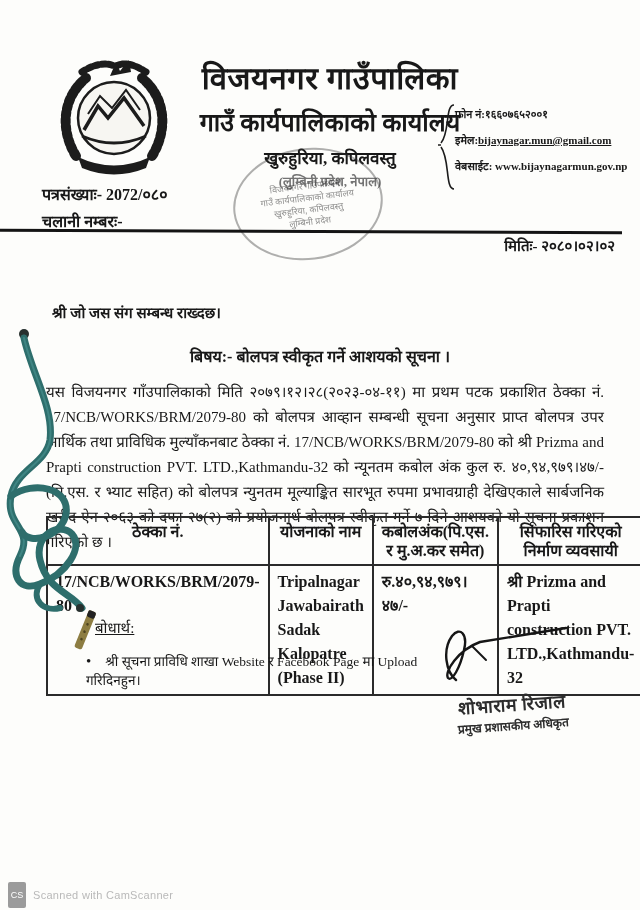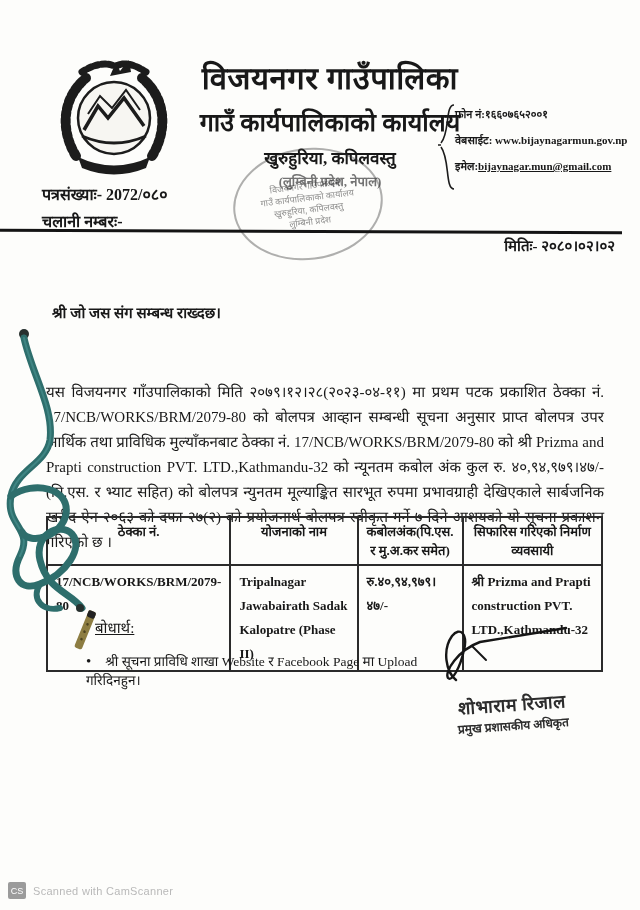--- a/index.html
+++ b/index.html
@@ -43,21 +43,21 @@
   .salutation { left:52px; top:302px; font-size:15px; font-weight:bold; }
   .subject { left:70px; top:345px; width:500px; text-align:center; font-size:16px; font-weight:bold; }
   .body-text {
     left:46px; top:380px; width:558px;
     font-size:15px; line-height:25px; text-align:justify; font-weight:500;
   }
 
   
   .tender-table { left:46px; top:516px; width:557px; border-collapse:collapse; }
   .tender-table th, .tender-table td {
-    border:2px solid #2b2b2b; padding:4px 8px; font-size:13px; vertical-align:top;
+    border:2px solid #2b2b2b; padding:4px 8px; font-size:16px; vertical-align:top;
   }
   .tender-table th { font-weight:bold; text-align:center; line-height:19px; }
   .tender-table td { line-height:24px;font-weight:bold; }
   .col-contract { width:28%; }
   .col-project  { width:27%; }
   .col-amount   { width:15%; }
   .col-firm     { width:27%; }
   .td-firm, .td-amount { font-weight:bold; }
 
   
@@ -68,21 +68,21 @@
 
   .sig-scribble { left:428px; top:620px; width:150px; height:78px; }
   .sig-block { left:420px; top:692px; width:185px; text-align:center; transform:rotate(-4deg); color:#2d2d2d; }
   .sig-name { font-size:18px; font-weight:bold; letter-spacing:0.5px; }
   .sig-title { font-size:12px; font-weight:bold; margin-top:1px; }
 
   .thread { left:0px; top:312px; width:115px; height:340px; pointer-events:none; }
 
   .watermark { left:8px; top:882px; display:flex; align-items:center; gap:7px;
     font-family:"Liberation Sans", sans-serif; }
-  .cs-badge { width:18px; height:17px; background:#9b9b9b; color:#ffffff; border-radius:2px;
+  .cs-badge { width:18px; height:26px; background:#9b9b9b; color:#ffffff; border-radius:2px;
     font-size:9px; font-weight:normal; display:flex; align-items:center; justify-content:center; }
   .wm-text { font-size:11px; color:#b9b9b9; letter-spacing:0.3px; }
 </style>
 </head>
 <body>
 
 <div class="page">
 
   <svg class="abs emblem" viewBox="0 0 124 130">
     <g stroke="#1c1c1c" fill="none" stroke-linecap="round">
@@ -113,37 +113,38 @@
     <div>गाउँ कार्यपालिकाको कार्यालय</div>
     <div>खुरुहुरिया, कपिलवस्तु</div>
     <div>लुम्बिनी प्रदेश</div>
   </div>
 
   <svg class="abs contact-brace" viewBox="0 0 18 88">
     <path d="M16,2 C7,2 12,30 3,40 M16,86 C7,86 12,56 3,44 M3,42 L-4,42" stroke="#1c1c1c" stroke-width="1.6" fill="none"></path>
   </svg>
   <div class="abs contact-block">
     <div class="contact-line">फोन नं:१६६०७६५२००१</div>
+    <div class="contact-line"><span>इमेल:</span><span class="u">bijaynagar.mun@gmail.com</span></div>
     <div class="contact-line"><span>वेबसाईट:</span> <span>www.bijaynagarmun.gov.np</span></div>
-    <div class="contact-line"><span>इमेल:</span><span class="u">bijaynagar.mun@gmail.com</span></div>
   </div>
 
   <div class="abs refno">
     <span>पत्रसंख्याः-</span>
     <span>2072/०८०</span>
   </div>
   <div class="abs chalani">चलानी नम्बरः-</div>
 
   <div class="abs head-rule"></div>
   <div class="abs date-line">
     <span>मितिः-</span>
     <span>२०८०।०२।०२</span>
   </div>
 
   <div class="abs salutation">श्री जो जस संग सम्बन्ध राख्दछ।</div>
+  <div class="abs subject">बिषय:- बोलपत्र स्वीकृत गर्ने आशयको सूचना ।</div>
   <div class="abs body-text">यस विजयनगर गाँउपालिकाको मिति २०७९।१२।२८(२०२३-०४-११) मा प्रथम पटक प्रकाशित ठेक्का नं. 17/NCB/WORKS/BRM/2079-80 को बोलपत्र आव्हान सम्बन्धी सूचना अनुसार प्राप्त बोलपत्र उपर आर्थिक तथा प्राविधिक मुल्याँकनबाट ठेक्का नं. 17/NCB/WORKS/BRM/2079-80 को श्री Prizma and Prapti construction PVT. LTD.,Kathmandu-32 को न्यूनतम कबोल अंक कुल रु. ४०,९४,९७९।४७/- (पि.एस. र भ्याट सहित) को बोलपत्र न्युनतम मूल्याङ्कित सारभूत रुपमा प्रभावग्राही देखिएकाले सार्बजनिक खरीद ऐन २०६३ को दफा २७(२) को प्रयोजनार्थ बोलपत्र स्वीकृत गर्ने ७ दिने आशयको यो सूचना प्रकाशन गरिएको छ ।</div>
 
   <table class="abs tender-table">
     <thead>
       <tr>
         <th class="col-contract">ठेक्का नं.</th>
         <th class="col-project">योजनाको नाम</th>
         <th class="col-amount">कबोलअंक(पि.एस. र मु.अ.कर समेत)</th>
         <th class="col-firm">सिफारिस गरिएको निर्माण व्यवसायी</th>
       </tr>

